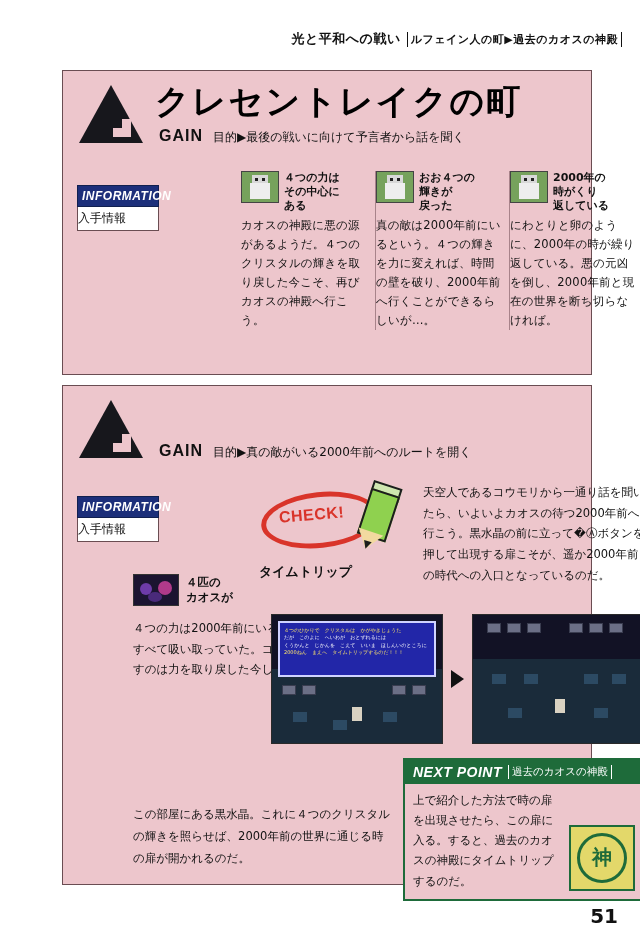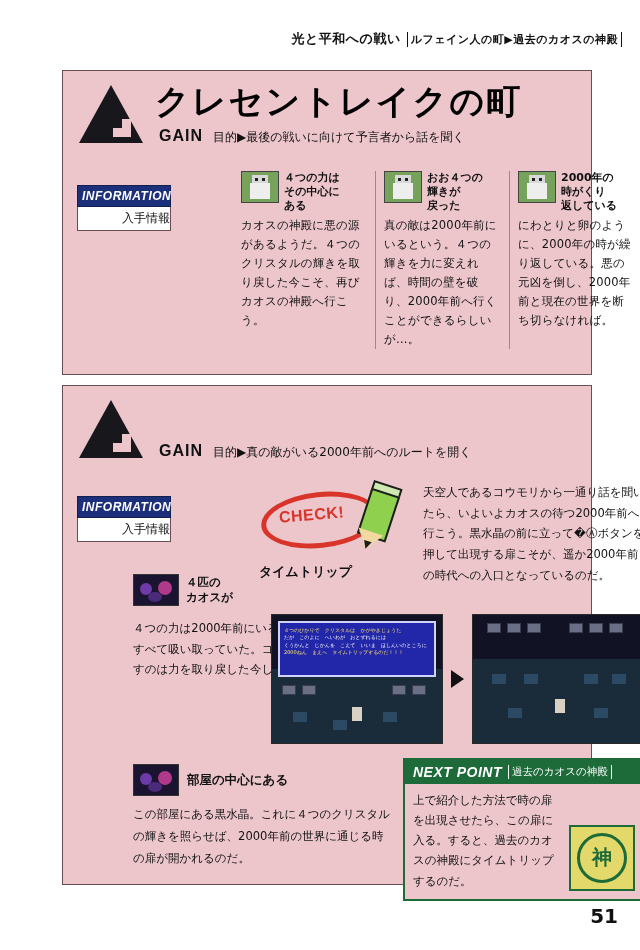--- a/index.html
+++ b/index.html
@@ -74,53 +74,53 @@
   }
   .gain{
     font-size:16px;font-weight:bold;letter-spacing:1px;
     font-family:"Liberation Sans",sans-serif;
   }
   .gain-text{font-size:12px;}
 
   
   .info-badge{
     position:absolute;
-    width:94px;
+    width:82px;
   }
   .info-badge .bar{
     background:#1c2f7a;
     color:#fff;
     font-size:12px;font-weight:bold;font-style:italic;
     letter-spacing:.5px;
     padding:3px 4px;
     text-align:center;
     border:1px solid #11204f;
     font-family:"Liberation Sans",sans-serif;
   }
   .info-badge .sub{
     background:#fff;
     border:1px solid #6a4d52;
     border-top:none;
     font-size:12px;
     padding:3px 0;
-    text-align:right;
+    text-align:left;
   }
 
   
   .cols{
     position:absolute;left:178px;top:100px;
     display:flex;
     width:402px;
   }
   .col{
     width:134px;
     box-sizing:border-box;
     padding:0 8px 0 0;
   }
-  .col + .col{border-left:1px solid #a8838a;padding-left:8px;}
+  .col + .col{border-left:1px solid #a8838a;padding-left:0;}
   .col-head{
     display:flex;gap:5px;align-items:flex-start;
     margin-bottom:4px;
   }
   .sprite{
     width:36px;height:30px;
     border:1px solid #444;
     background:#6f9a57;
     position:relative;
     flex:0 0 auto;
@@ -443,28 +443,20 @@
         <div class="tile" style="left:18px;top:58px;"></div>
         <div class="tile" style="left:50px;top:58px;"></div>
         <div class="tile" style="left:110px;top:58px;"></div>
         <div class="tile" style="left:138px;top:58px;"></div>
         <div class="tile" style="left:34px;top:92px;"></div>
         <div class="tile" style="left:120px;top:92px;"></div>
         <div class="hero" style="left:82px;top:84px;"></div>
       </div>
     </div>
 
-    <div class="room-row">
-      <div class="dark-sprite">
-        <span class="p1"></span>
-          <span class="p2"></span>
-          <span class="p3"></span>
-      </div>
-      <div class="lbl">部屋の中心にある</div>
-    </div>
     <div class="room-body">この部屋にある黒水晶。これに４つのクリスタルの輝きを照らせば、2000年前の世界に通じる時の扉が開かれるのだ。</div>
 
     <div class="next-box">
       <div class="next-head">
         <span class="t">NEXT POINT</span>
         <span class="s">過去のカオスの神殿</span>
       </div>
       <div class="next-body">上で紹介した方法で時の扉を出現させたら、この扉に入る。すると、過去のカオスの神殿にタイムトリップするのだ。</div>
       <div class="seal">
         <div class="ring">神</div>

